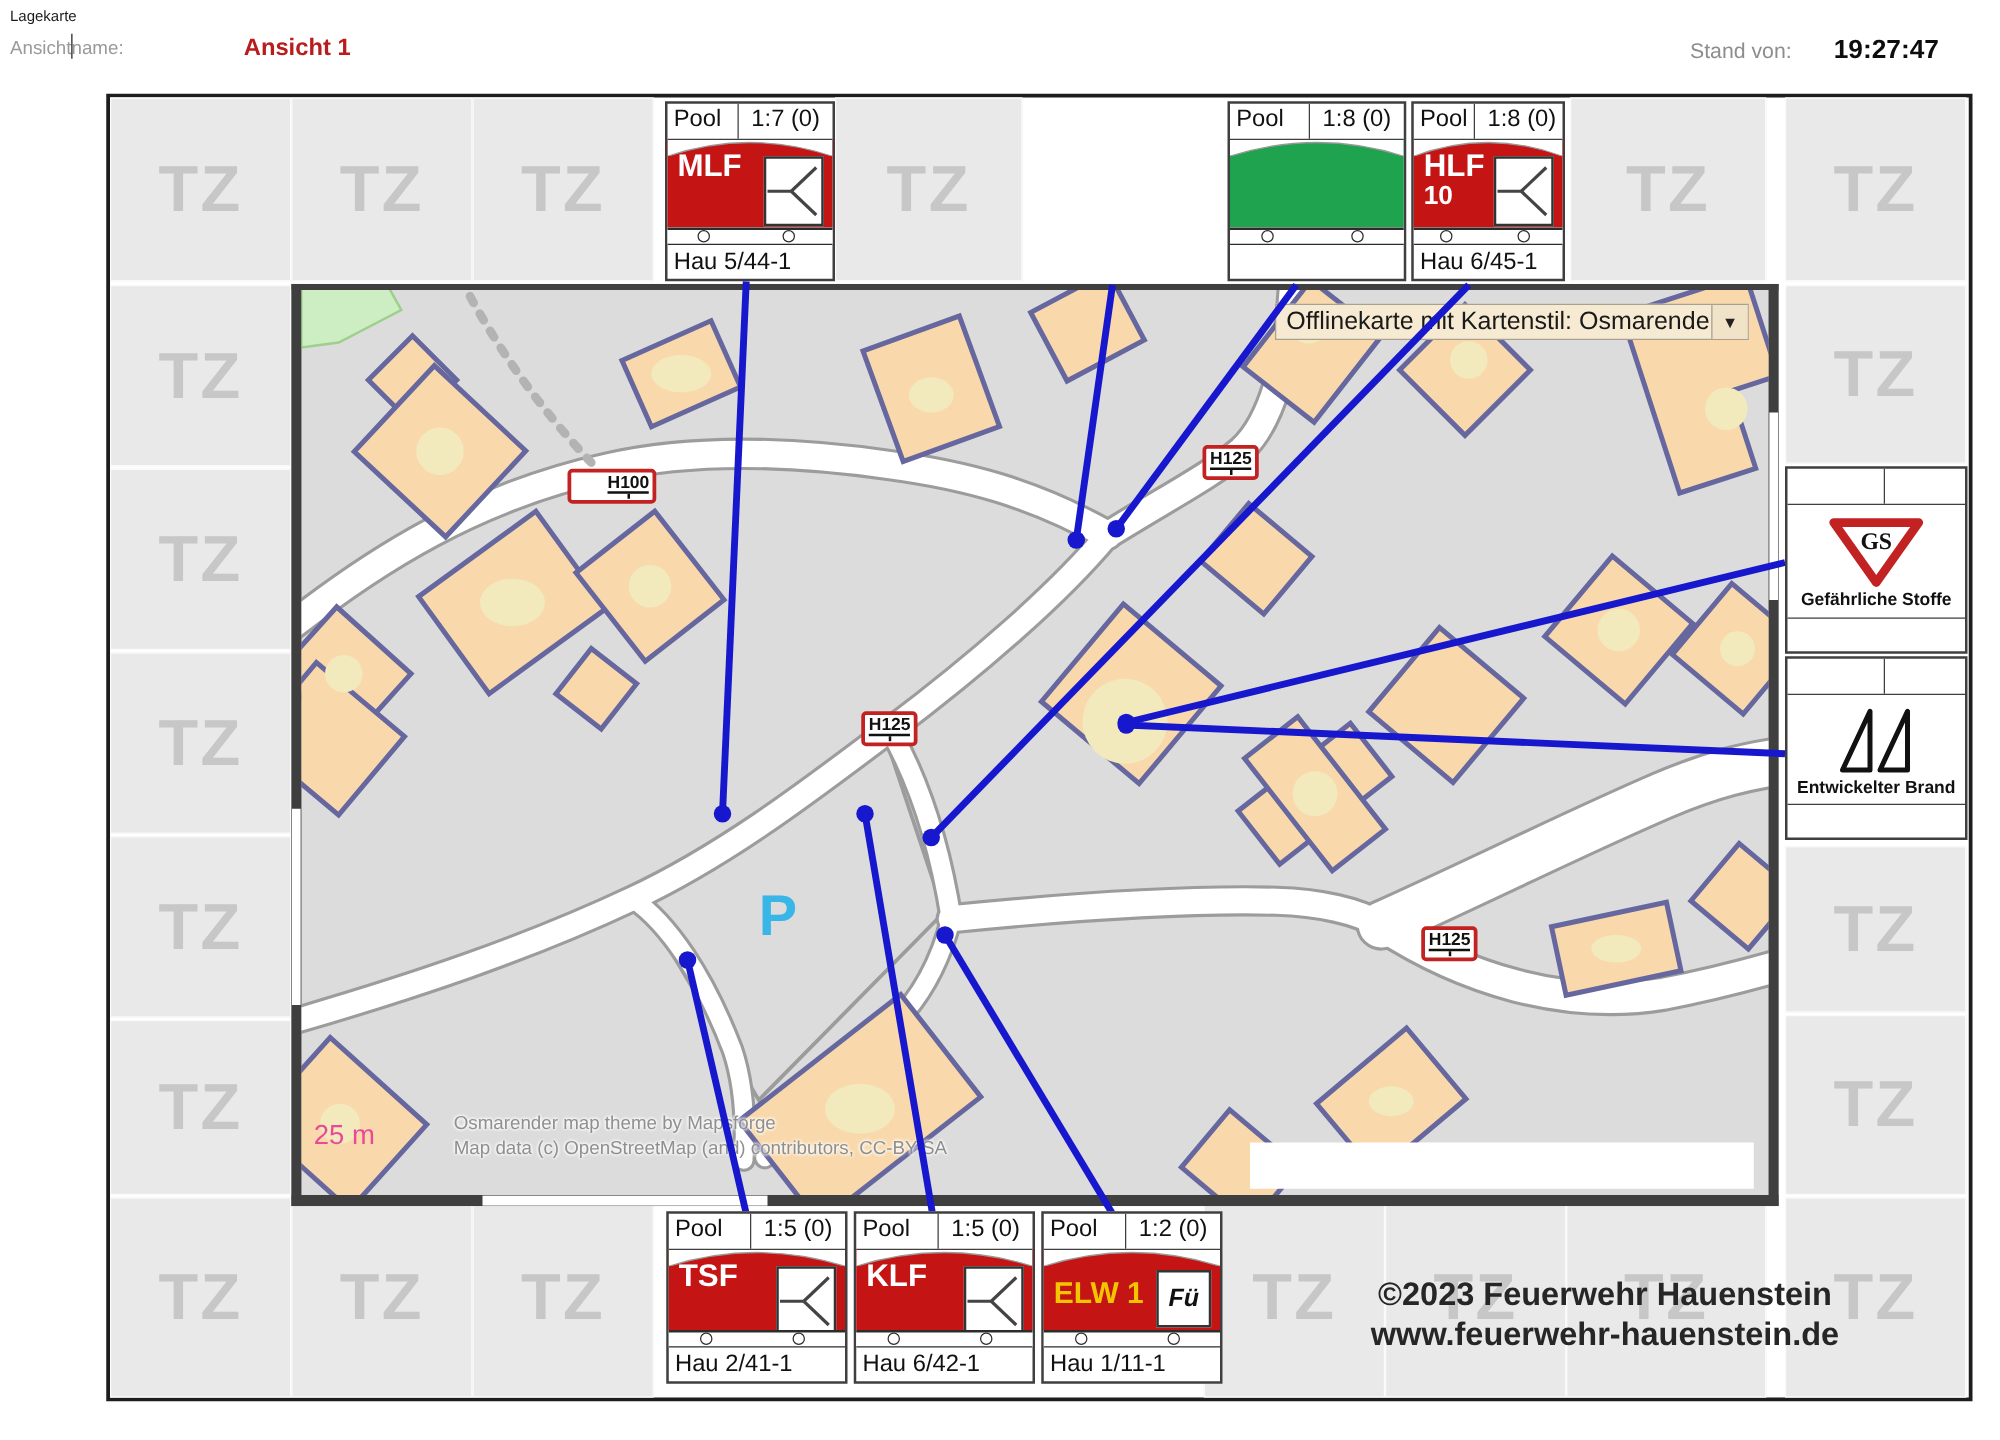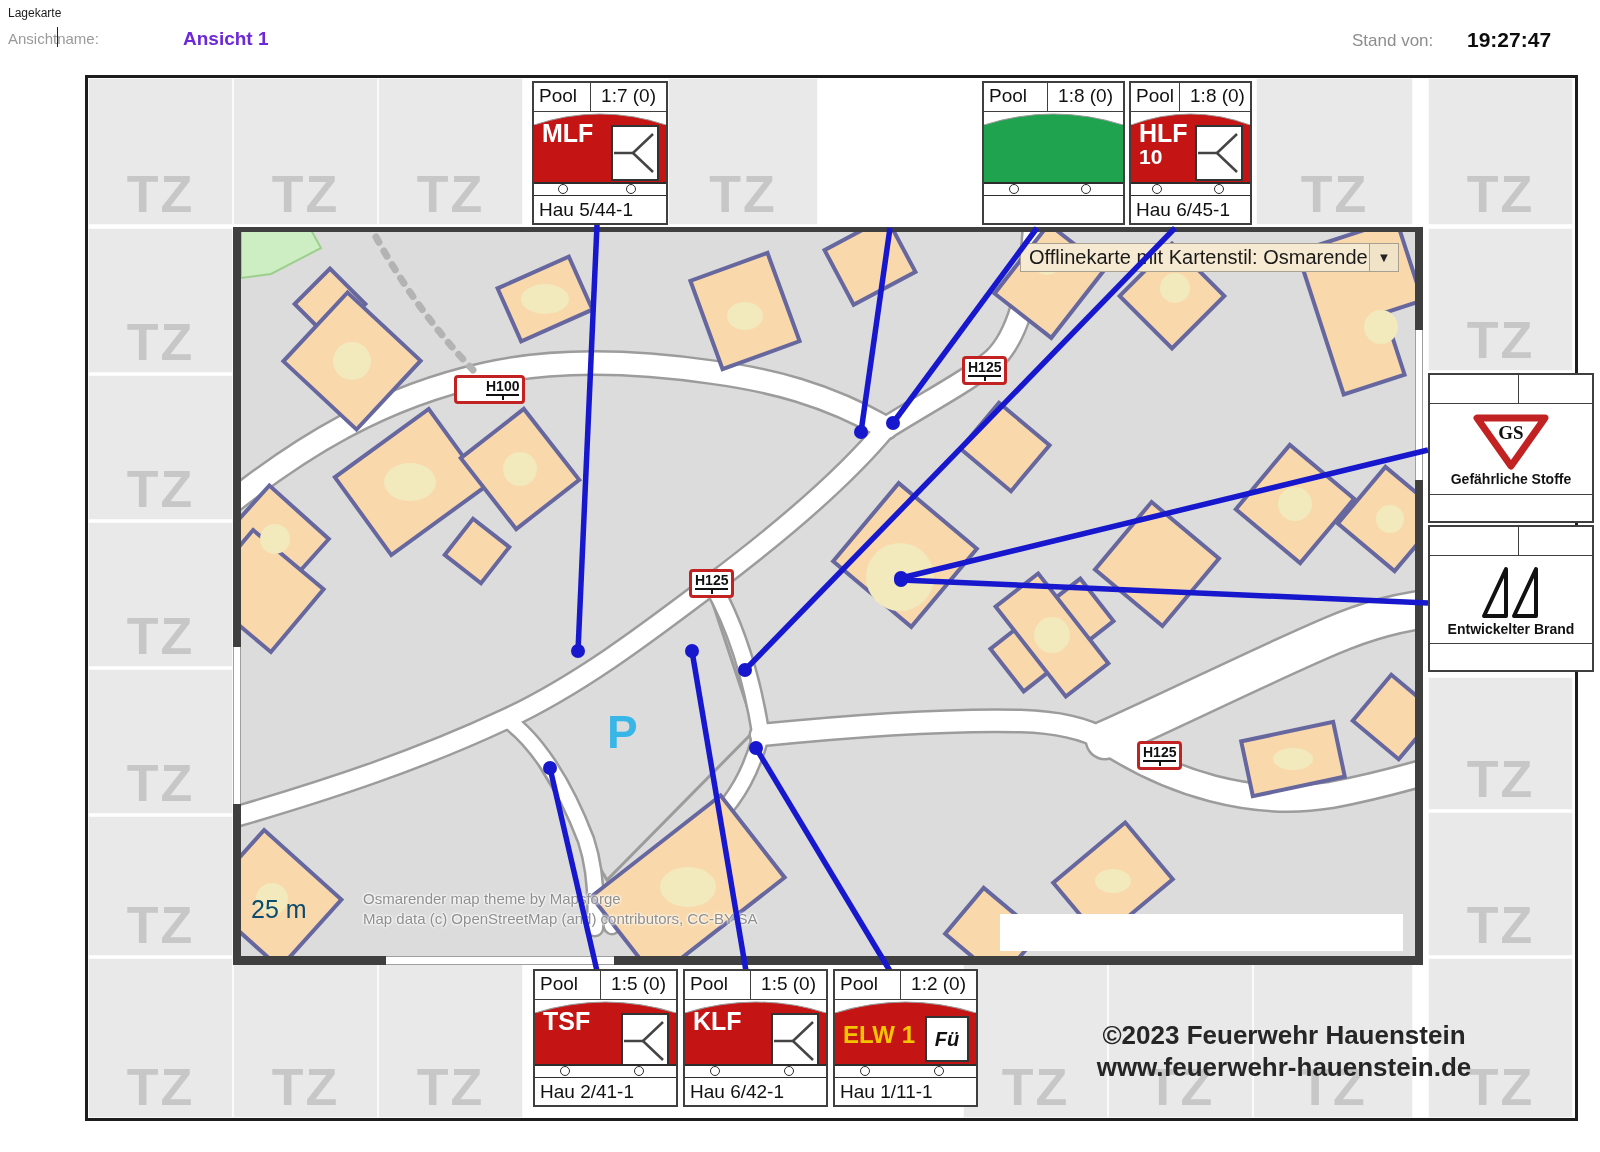--- a/index.html
+++ b/index.html
@@ -2,37 +2,37 @@
 <html style="--vehicle-red: #c41414; --vehicle-green: #1fa34e; --elw-yellow: #f2c500;"><head>
 <meta charset="utf-8">
 <style>
   html,body{margin:0;padding:0;background:#fff;}
   body{font-family:"Liberation Sans",sans-serif;}
   .stage{position:relative;width:1600px;height:1152px;background:#fff;overflow:hidden;}
   
   .hdr-title{position:absolute;left:8px;top:6px;font-size:12px;color:#1c1c1c;}
   .hdr-viewlabel{position:absolute;left:8px;top:30px;font-size:15px;color:#9a9a9a;}
   .hdr-caret{position:absolute;left:57px;top:27px;width:1px;height:20px;background:#222;}
-  .hdr-viewvalue{position:absolute;left:183px;top:28px;font-size:19px;font-weight:bold;color:#6d28d9;}
+  .hdr-viewvalue{position:absolute;left:195px;top:28px;font-size:19px;font-weight:bold;color:#b91c1c;}
   .hdr-standlabel{position:absolute;left:1352px;top:31px;font-size:17px;color:#8d8d8d;}
   .hdr-standtime{position:absolute;left:1467px;top:28px;font-size:21px;font-weight:bold;color:#0d0d0d;}
   
   .panel{position:absolute;left:85px;top:75px;width:1487px;height:1040px;border:3px solid #1d1d1d;background:#fff;}
   .tz-cell{position:absolute;background:#e9e9e9;border:1px solid #fafafa;box-sizing:border-box;
-           display:flex;align-items:flex-end;justify-content:center;z-index:1;}
+           display:flex;align-items:center;justify-content:center;z-index:1;}
   .tz-cell span{font-size:52px;font-weight:bold;color:#c7c7c7;letter-spacing:2px;}
   
   .map-box{position:absolute;left:145px;top:149px;width:1190px;height:738px;z-index:3;overflow:hidden;}
   .map-box svg.mapsvg{position:absolute;left:0;top:0;}
   .hsign{position:absolute;background:#fff;border:3px solid #c32222;border-radius:4px;
          padding:0 3px 1px 3px;z-index:4;text-align:center;line-height:1;}
   .hsign .txt{font-size:14px;font-weight:bold;color:#111;border-bottom:2px solid #111;display:inline-block;padding-bottom:1px;}
   .hsign .tick{display:block;width:2px;height:4px;background:#111;margin:0 auto;}
   .parking-p{position:absolute;font-size:46px;font-weight:bold;color:#38b6e8;z-index:4;}
-  .scale-label{position:absolute;font-size:25px;color:#0c4a6e;z-index:4;}
+  .scale-label{position:absolute;font-size:22px;color:#ec4899;z-index:4;}
   .attribution{position:absolute;font-size:15px;color:#8f8f8f;line-height:1.35;z-index:4;
                text-shadow:0 0 3px #fff,0 0 3px #fff,0 0 3px #fff;}
   .dropdown{position:absolute;left:787px;top:16px;width:379px;height:29px;background:#f7ead2;
             border:1px solid #a8a090;display:flex;align-items:center;z-index:5;box-sizing:border-box;}
   .dropdown .dd-text{flex:1;font-size:20px;color:#1a1a1a;padding:0 8px;white-space:nowrap;overflow:hidden;}
   .dropdown .dd-arrow{width:28px;align-self:stretch;border-left:1px solid #a8a090;background:#f0e3c8;
             display:flex;align-items:center;justify-content:center;font-size:13px;color:#222;}
   .redact{position:absolute;left:767px;top:687px;width:403px;height:37px;background:#fff;z-index:3;}
   
   .connector-svg{position:absolute;left:0;top:0;z-index:5;pointer-events:none;}
@@ -53,21 +53,21 @@
   .vcard .vlabel .l2{display:block;font-size:21px;}
   .vcard .symbox{position:absolute;right:7px;top:13px;width:44px;height:52px;background:#fff;border:2px solid #333;}
   .vcard .symbox.fue{top:16px;width:40px;height:42px;display:flex;align-items:center;justify-content:center;
         font-size:20px;font-weight:bold;font-style:italic;color:#111;}
   .vcard .gridbox{position:absolute;right:10px;top:10px;}
   .vcard .wheels{height:11px;border-top:2px solid #2c2c2c;border-bottom:1px solid #2c2c2c;position:relative;background:#fff;}
   .vcard .wheels i{position:absolute;top:0px;width:8px;height:8px;border:1.5px solid #2c2c2c;border-radius:50%;background:#fff;}
   .vcard .wheels i.w1{left:18%;} .vcard .wheels i.w2{left:70%;}
   .vcard .nm{height:27px;font-size:19px;color:#111;padding:3px 5px;box-sizing:border-box;white-space:nowrap;}
   
-  .scard{position:absolute;left:1340px;width:166px;background:#fff;border:2px solid #3f3f3f;box-sizing:border-box;
+  .scard{position:absolute;left:1340px;width:146px;background:#fff;border:2px solid #3f3f3f;box-sizing:border-box;
          display:flex;flex-direction:column;z-index:6;}
   .scard .hd{display:flex;height:28px;border-bottom:1px solid #3f3f3f;}
   .scard .hd .cl{flex:1.2;border-right:1px solid #3f3f3f;}
   .scard .hd .cr{flex:1;}
   .scard .mid{flex:1;display:flex;flex-direction:column;align-items:center;justify-content:center;padding:2px 0;}
   .scard .slabel{font-size:14px;font-weight:600;color:#111;white-space:nowrap;}
   .scard .ft{height:26px;border-top:1px solid #3f3f3f;}
   
   .copyright{position:absolute;left:956px;top:942px;width:480px;text-align:center;z-index:4;
              font-size:26px;font-weight:600;color:#262626;line-height:1.22;}

